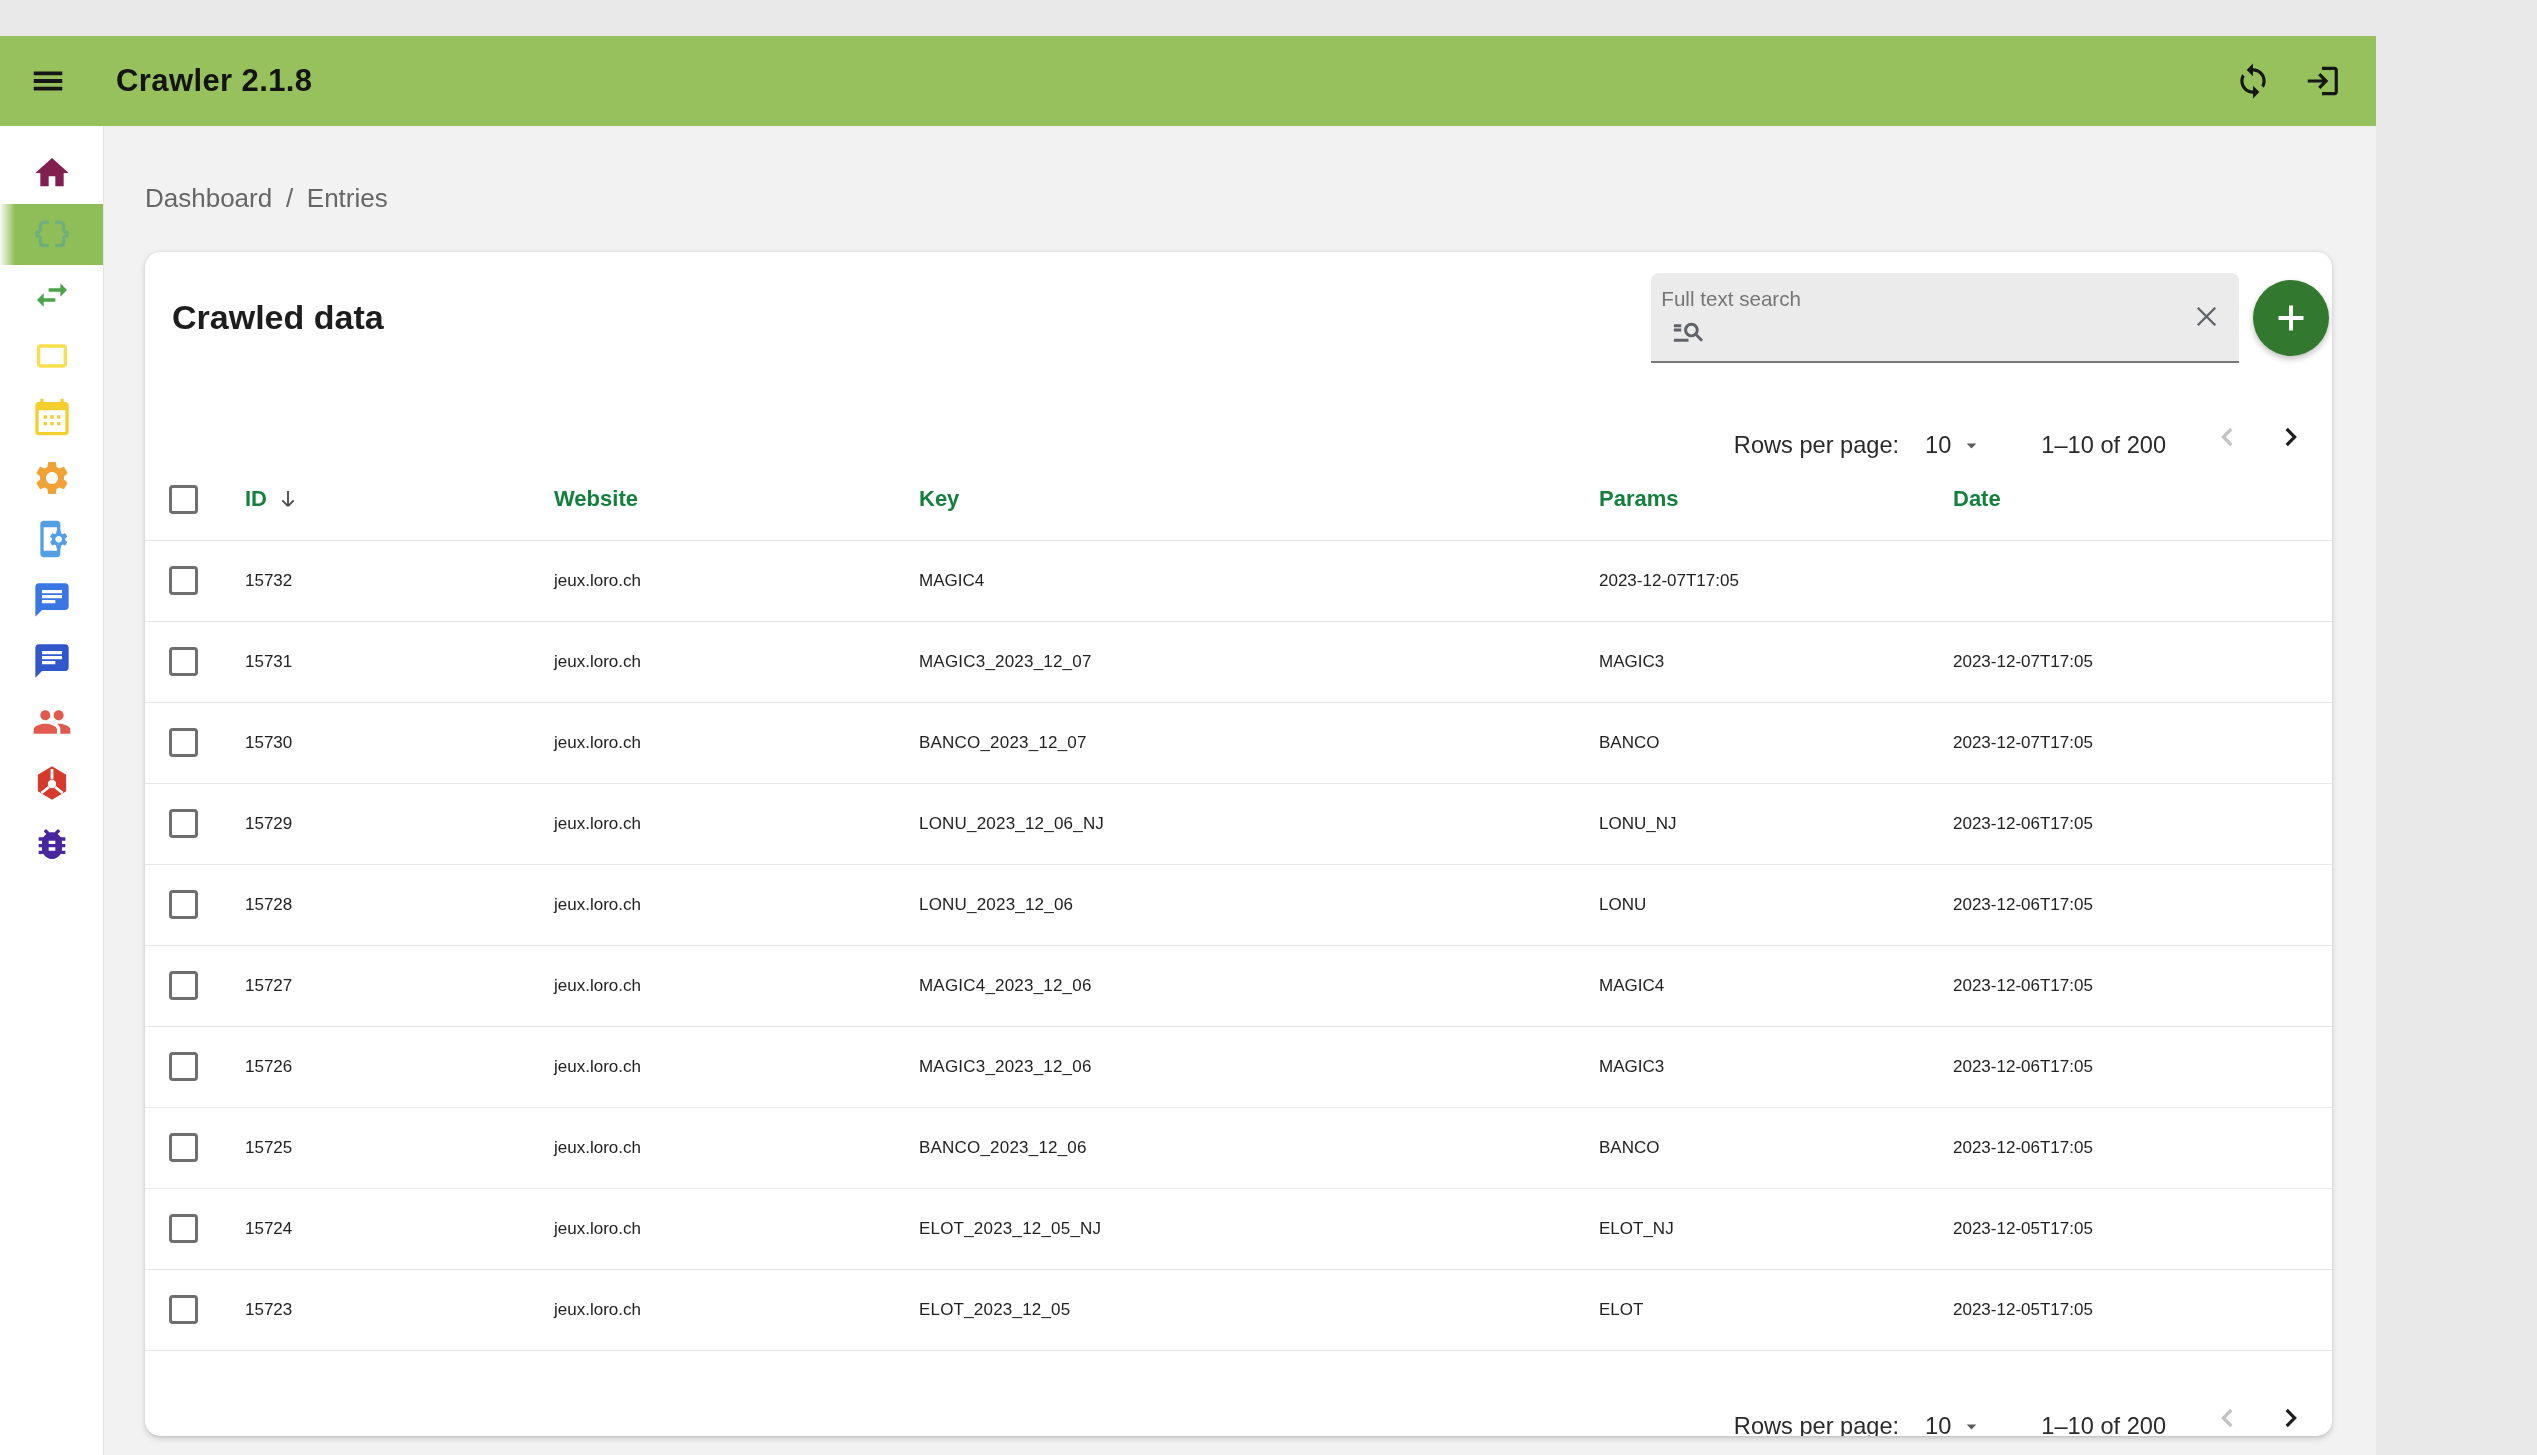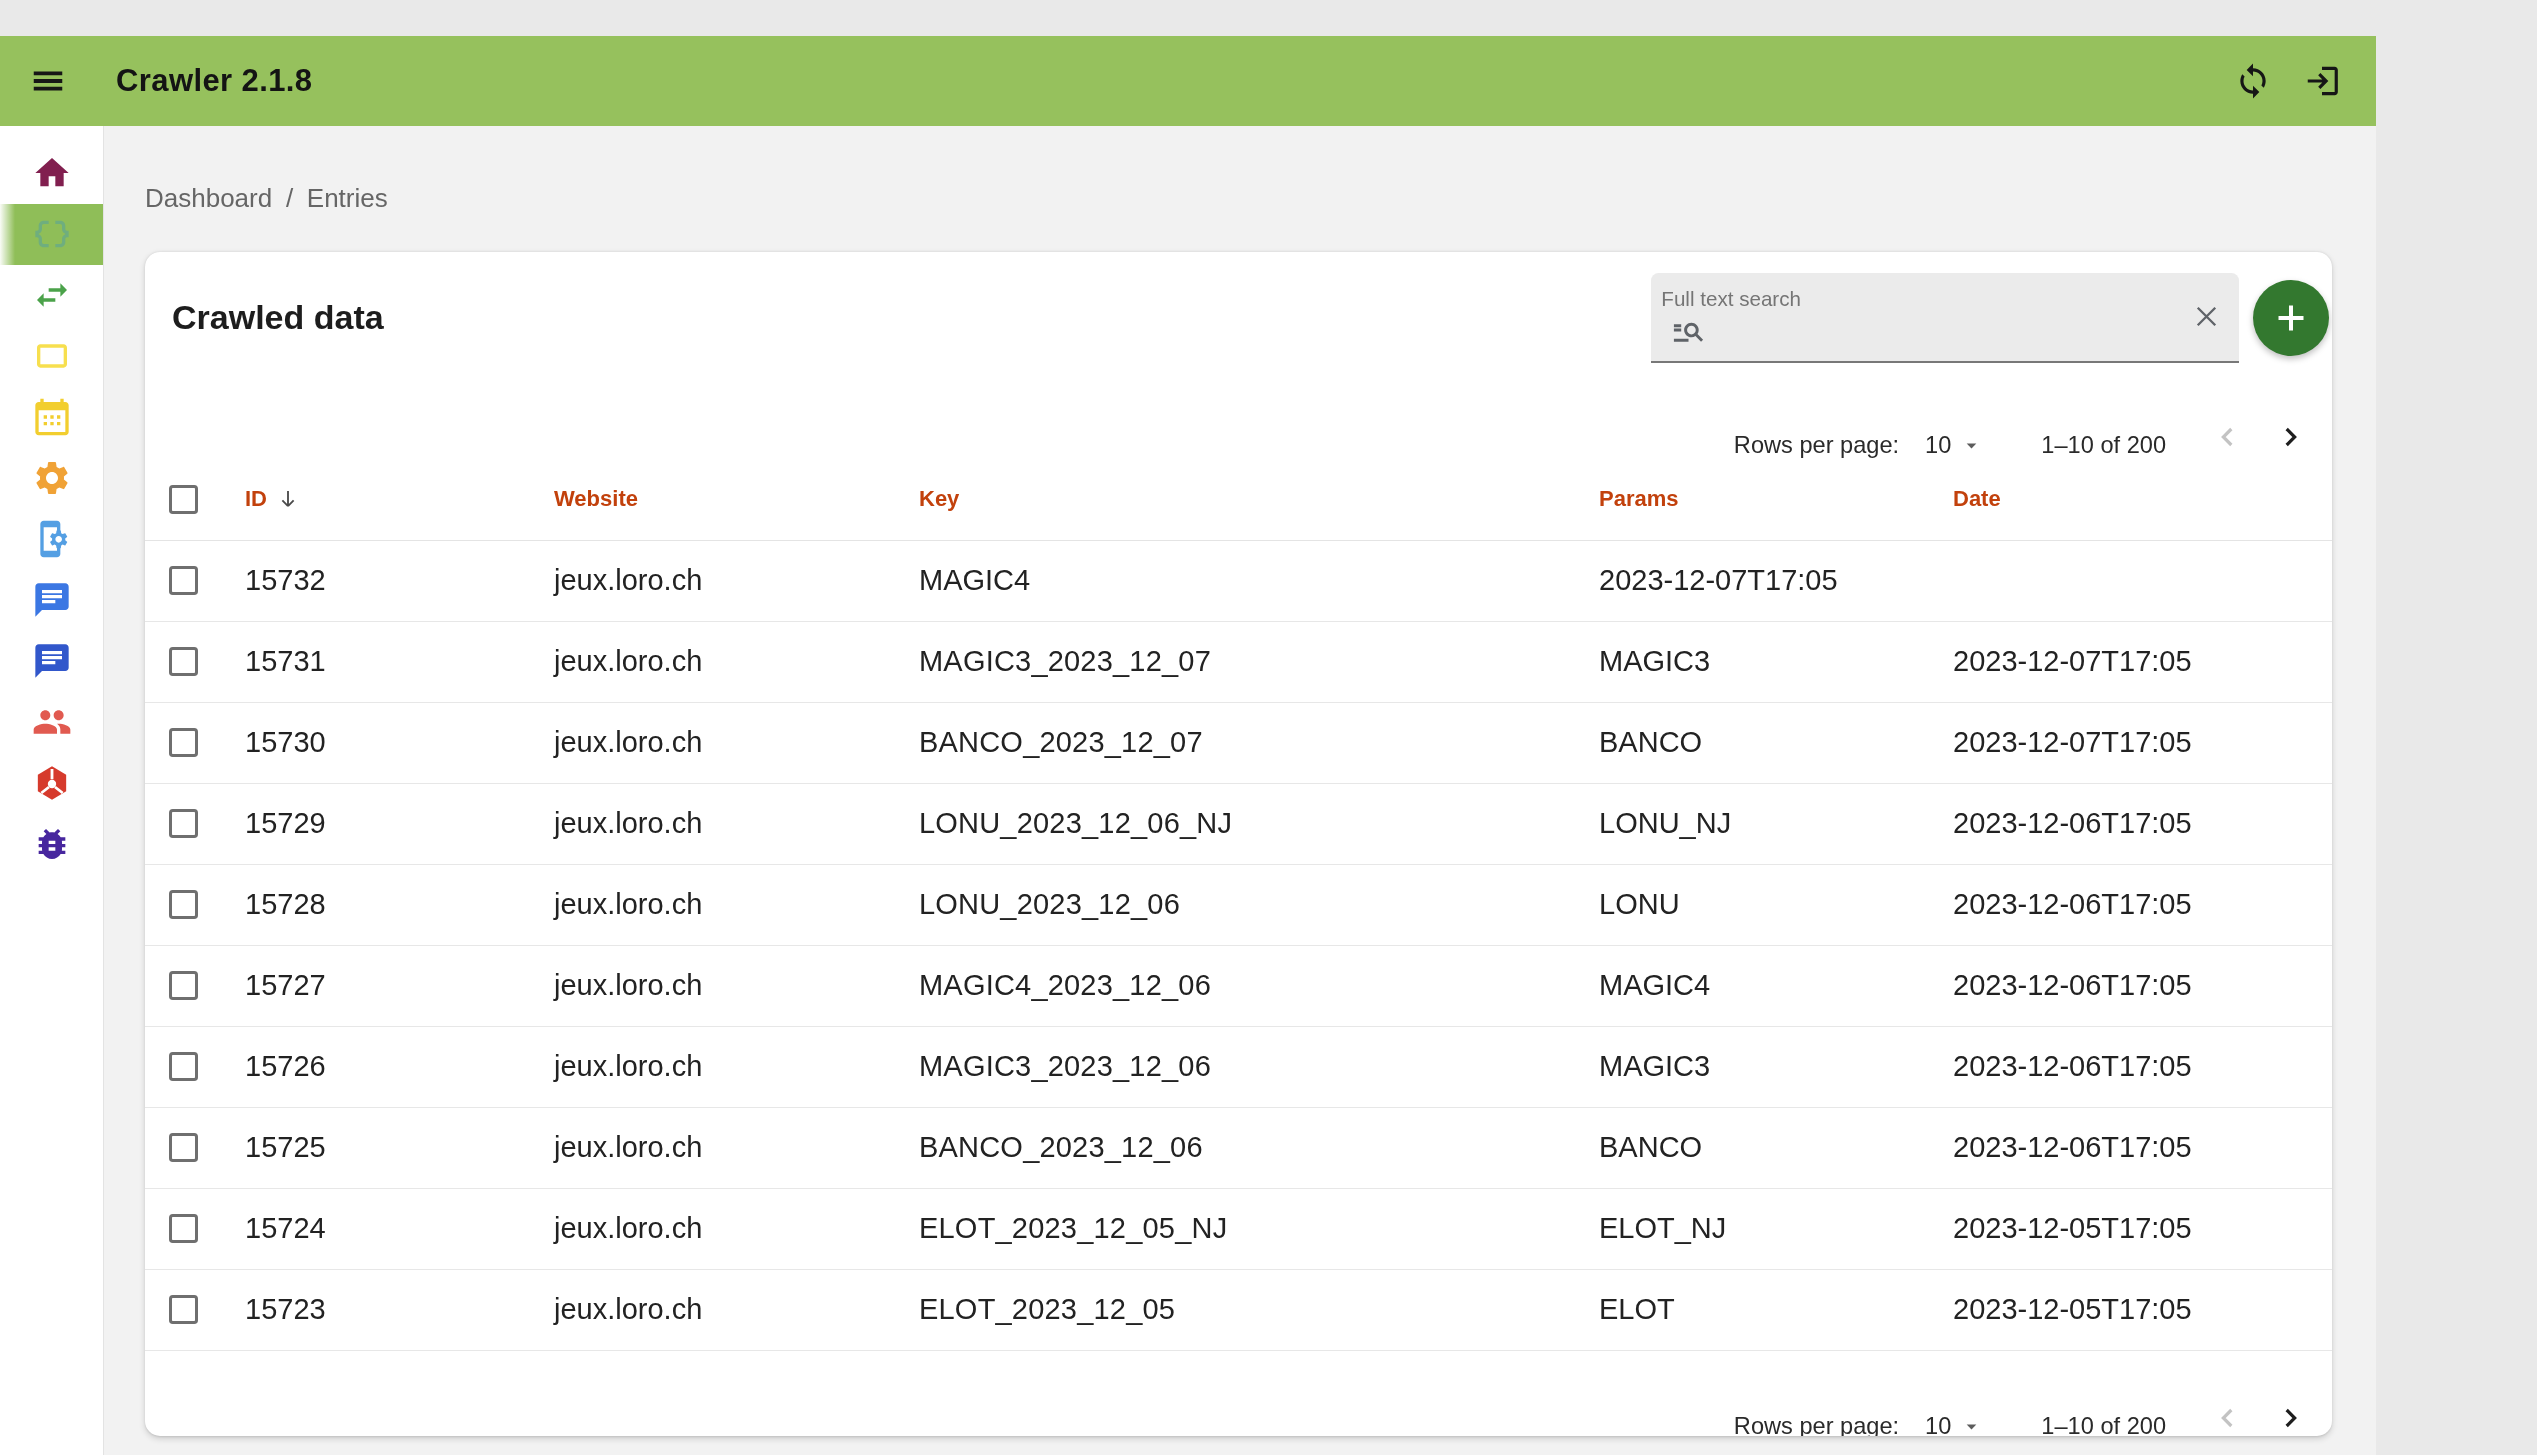--- a/index.html
+++ b/index.html
@@ -52,22 +52,22 @@
   .pager .rpp-select { display:flex; align-items:center; gap:9px; margin-left:26px; cursor:pointer; }
   .pager .rpp-select svg { width:23px; height:23px; color:#5c5c5c; }
   .pager .range { margin-left:58px; }
   .pager .nav { width:44px; height:44px; display:flex; align-items:center; justify-content:center; border:none; background:transparent; cursor:pointer; }
   .pager .nav svg { width:32px; height:32px; }
   .pager .nav.prev { margin-left:40px; color:#C3C3C3; }
   .pager .nav.next { margin-left:18px; color:#1e1e1e; }
 
   .tbl { flex:none; }
   .row { display:grid; grid-template-columns:100px 309px 365px 680px 354px 1fr; align-items:center; }
-  .thead { height:82px; border-bottom:1.5px solid #E4E4E4; font-weight:700; font-size:22px; color:#c2410c; }
-  .trow { height:81px; border-bottom:1.5px solid #E7E7E7; font-size:29px; color:#222; cursor:pointer; }
+  .thead { height:82px; border-bottom:1.5px solid #E4E4E4; font-weight:700; font-size:22px; color:#15803d; }
+  .trow { height:81px; border-bottom:1.5px solid #E7E7E7; font-size:17px; color:#222; cursor:pointer; }
   .cbx { width:29px; height:29px; border:3px solid #6F6F6F; border-radius:3.8px; margin-left:24px; cursor:pointer; background:#fff; }
   .idcell { display:flex; align-items:center; gap:7.6px; }
   .sort-arrow { width:26px; height:26px; color:#4a4a4a; }
 
   .mono-gap { letter-spacing:0.2px; }
 </style>
 </head>
 <body>
 
 <div class="app">

